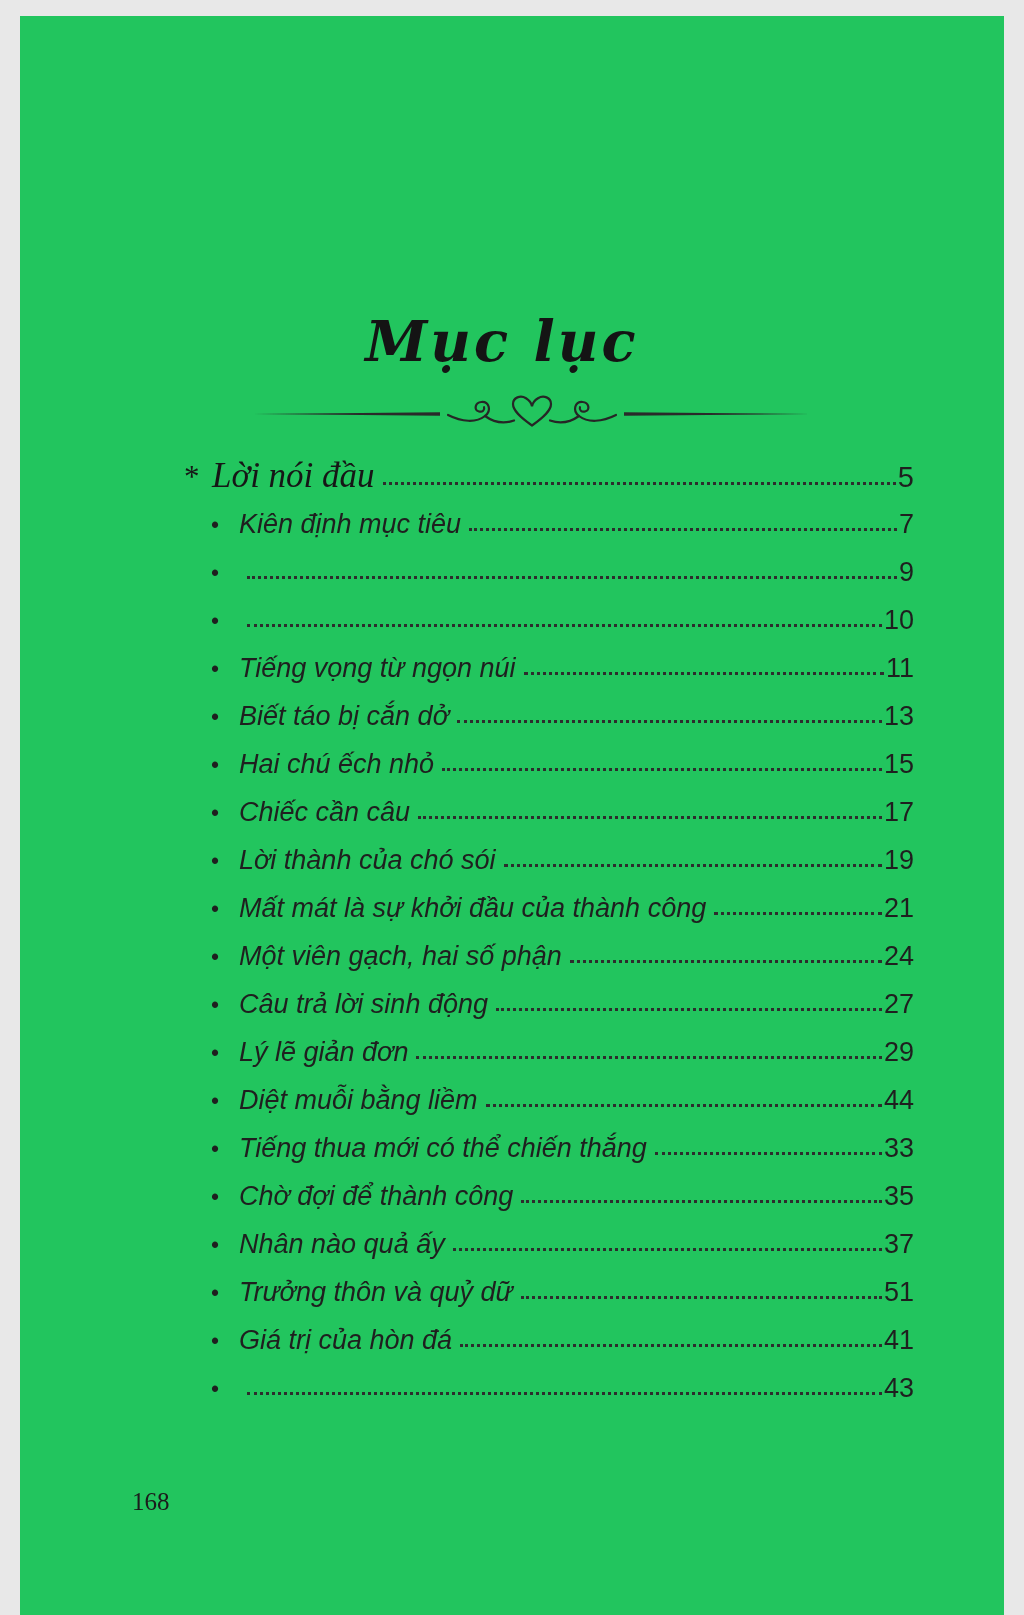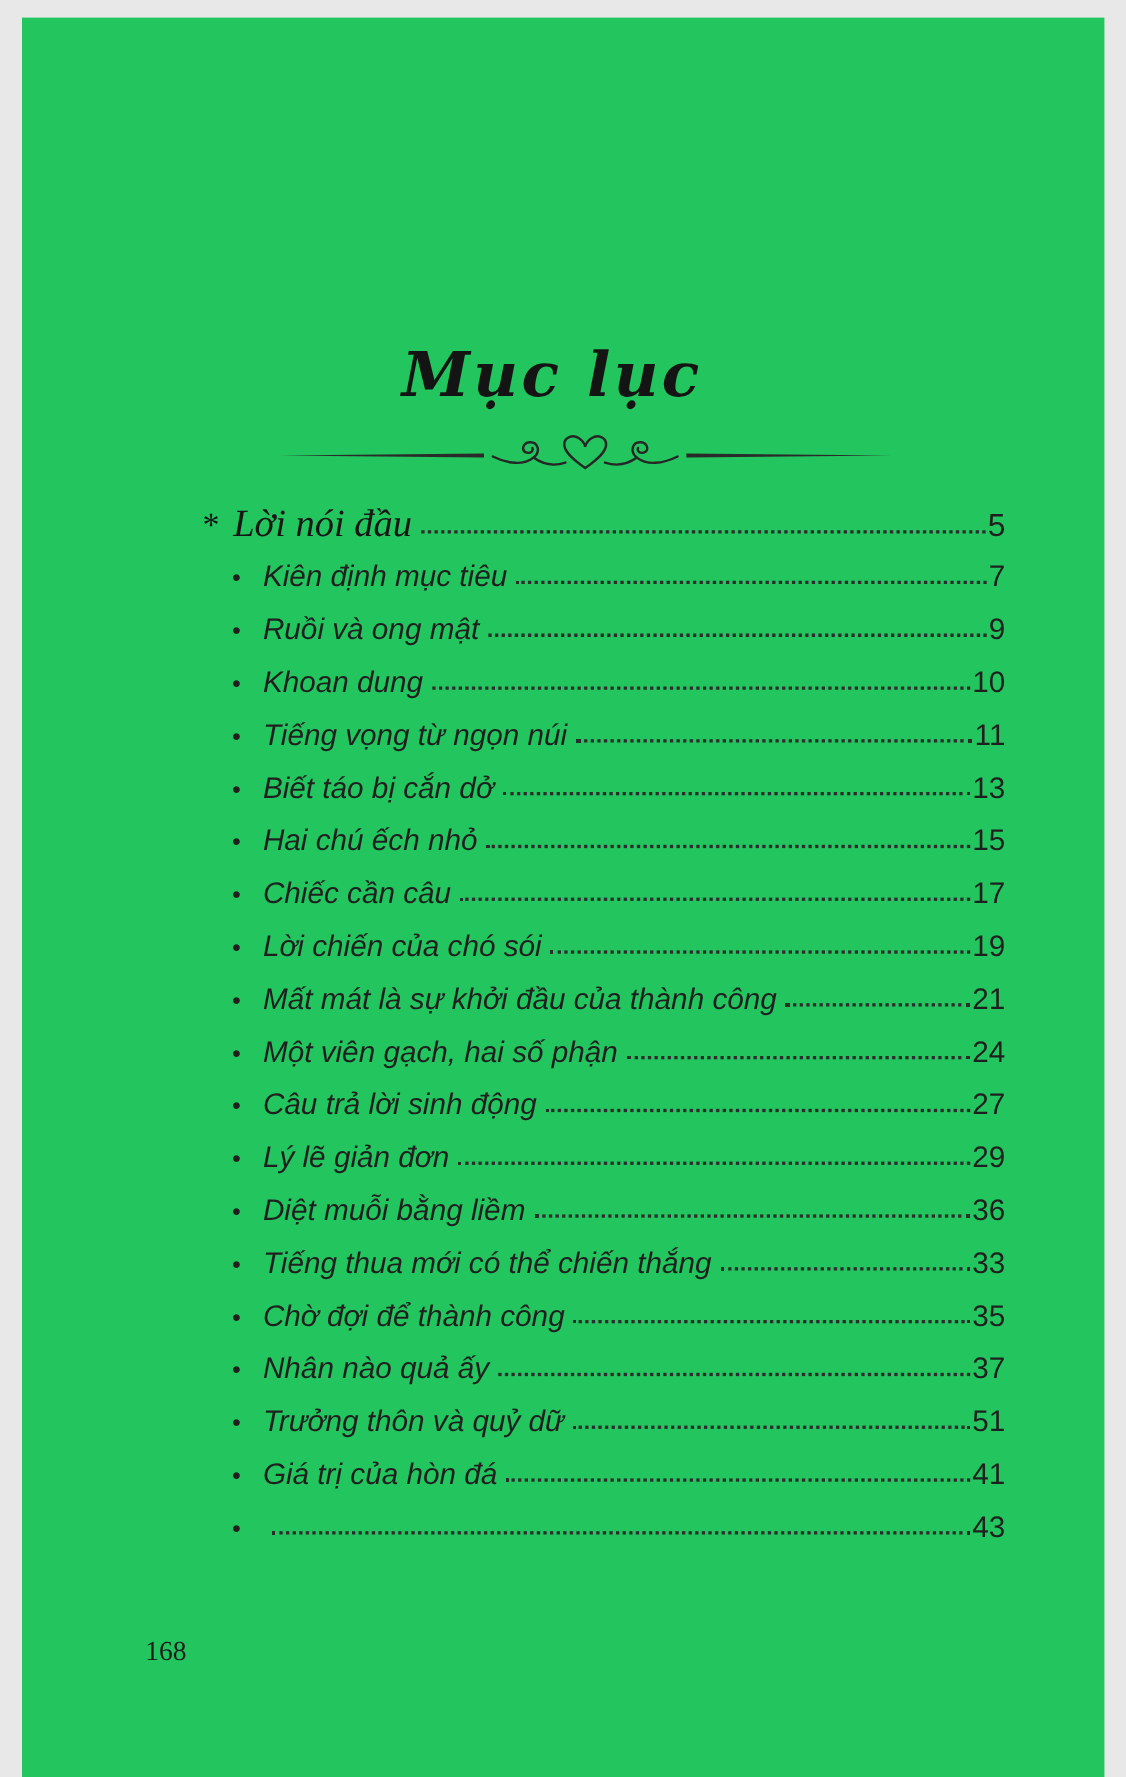--- a/index.html
+++ b/index.html
@@ -109,27 +109,25 @@
         <span class="pagenum">5</span>
       </div>
       <div class="row item">
         <span class="marker">•</span>
         <span class="entry-title">Kiên định mục tiêu</span>
         <span class="leader"></span>
         <span class="pagenum">7</span>
       </div>
       <div class="row item">
         <span class="marker">•</span>
-        <span class="entry-title">Ruồi và ong mật</span>
         <span class="leader"></span>
         <span class="pagenum">9</span>
       </div>
       <div class="row item">
         <span class="marker">•</span>
-        <span class="entry-title">Khoan dung</span>
         <span class="leader"></span>
         <span class="pagenum">10</span>
       </div>
       <div class="row item">
         <span class="marker">•</span>
         <span class="entry-title">Tiếng vọng từ ngọn núi</span>
         <span class="leader"></span>
         <span class="pagenum">11</span>
       </div>
       <div class="row item">
@@ -145,21 +143,21 @@
         <span class="pagenum">15</span>
       </div>
       <div class="row item">
         <span class="marker">•</span>
         <span class="entry-title">Chiếc cần câu</span>
         <span class="leader"></span>
         <span class="pagenum">17</span>
       </div>
       <div class="row item">
         <span class="marker">•</span>
-        <span class="entry-title">Lời chiến của chó sói</span>
+        <span class="entry-title">Lời thành của chó sói</span>
         <span class="leader"></span>
         <span class="pagenum">19</span>
       </div>
       <div class="row item">
         <span class="marker">•</span>
         <span class="entry-title">Mất mát là sự khởi đầu của thành công</span>
         <span class="leader"></span>
         <span class="pagenum">21</span>
       </div>
       <div class="row item">
@@ -177,21 +175,21 @@
       <div class="row item">
         <span class="marker">•</span>
         <span class="entry-title">Lý lẽ giản đơn</span>
         <span class="leader"></span>
         <span class="pagenum">29</span>
       </div>
       <div class="row item">
         <span class="marker">•</span>
         <span class="entry-title">Diệt muỗi bằng liềm</span>
         <span class="leader"></span>
-        <span class="pagenum">36</span>
+        <span class="pagenum">44</span>
       </div>
       <div class="row item">
         <span class="marker">•</span>
         <span class="entry-title">Tiếng thua mới có thể chiến thắng</span>
         <span class="leader"></span>
         <span class="pagenum">33</span>
       </div>
       <div class="row item">
         <span class="marker">•</span>
         <span class="entry-title">Chờ đợi để thành công</span>

